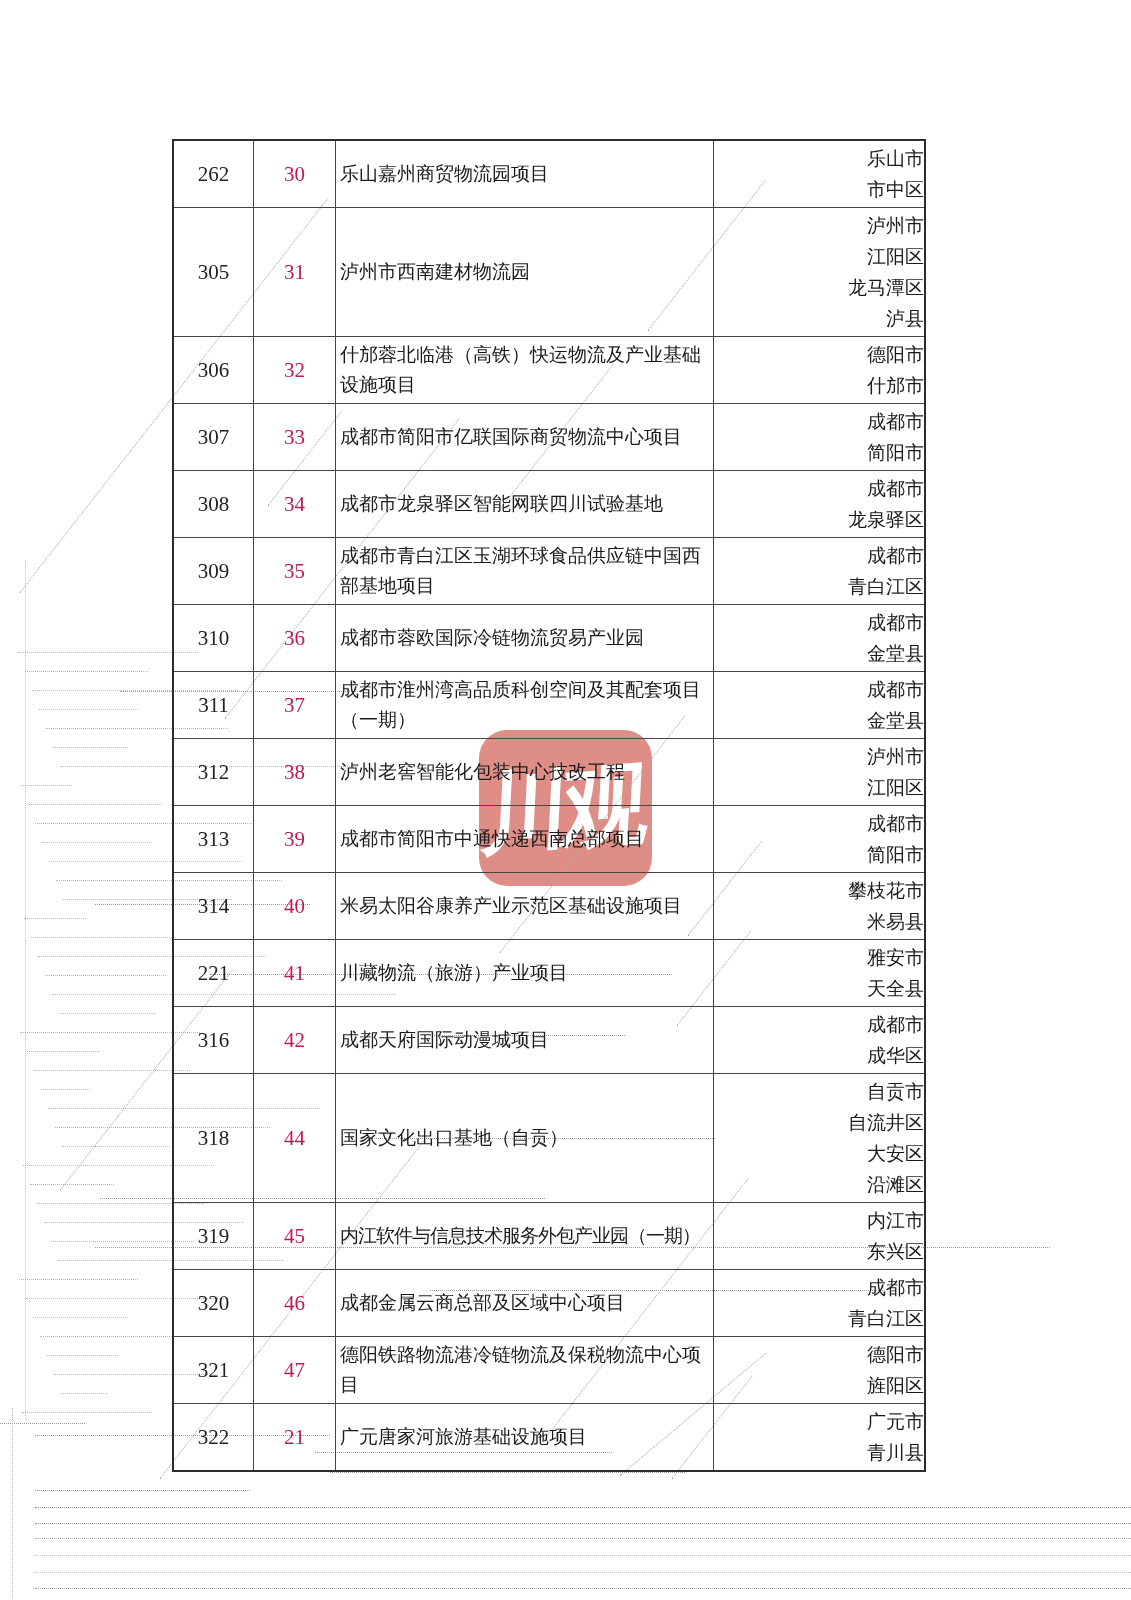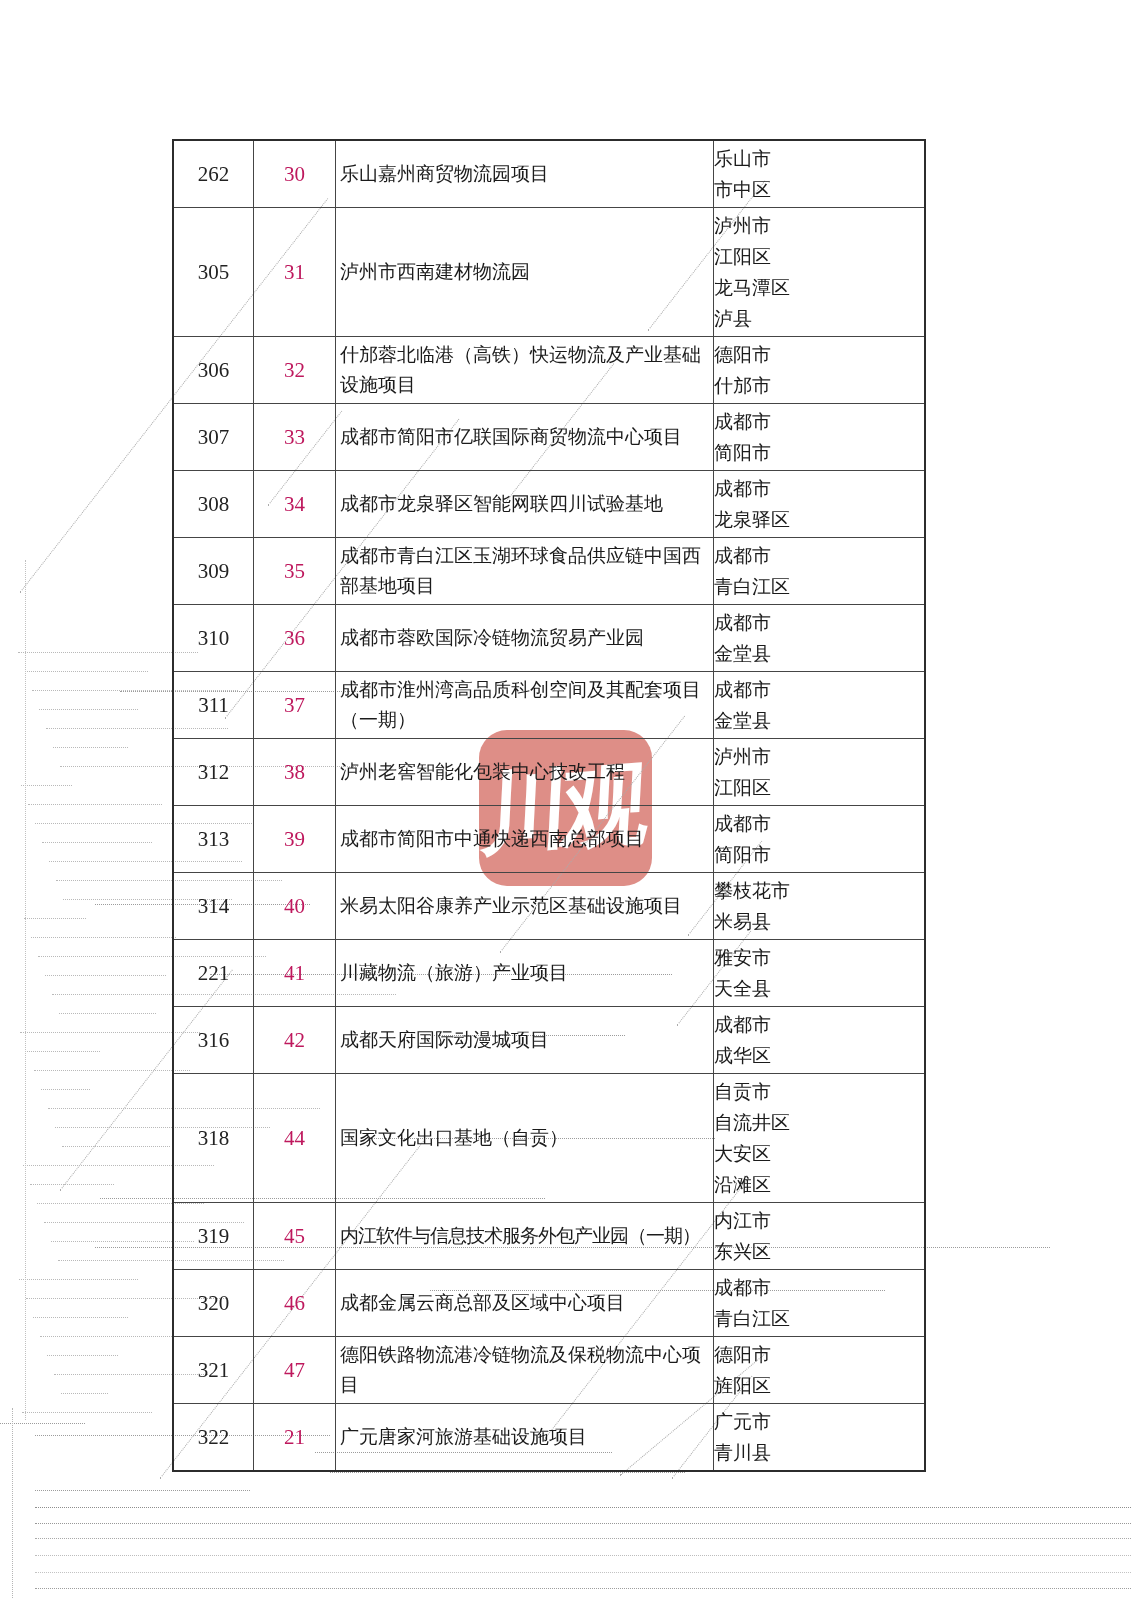--- a/index.html
+++ b/index.html
@@ -28,21 +28,21 @@
   table.proj-table{
     position:absolute;left:172px;top:139px;width:739px;z-index:2;
     border-collapse:collapse;table-layout:fixed;background:transparent;
     border:2px solid #2c2c2c;
   }
   .proj-table td{border:1px solid #454545;height:60px;vertical-align:middle;background:transparent;}
   td.c-id   {width:77px;text-align:center;font-size:21px;color:#222222;}
   td.c-seq  {width:79px;text-align:center;font-size:21px;color:#be185d;margin-top:36px;}
   td.c-proj {width:373px;font-size:19px;line-height:30px;padding:3px 0 3px 4px;color:#1b1b1b;word-break:break-all;}
   td.c-proj.compress{letter-spacing:-1px;}
-  td.c-loc  {width:210px;text-align:left;font-size:19px;color:#1b1b1b;padding:2px 0;}
+  td.c-loc  {width:210px;text-align:right;font-size:19px;color:#1b1b1b;padding:2px 0;}
   td.c-loc div{line-height:31px;}
 </style>
 </head>
 <body>
 
 <div class="page">
 
   <div class="watermark" title="川观" style="background: rgb(222, 142, 135);">
     <span class="wm-text" style="color: rgb(255, 255, 255);">川观</span>
   </div>

